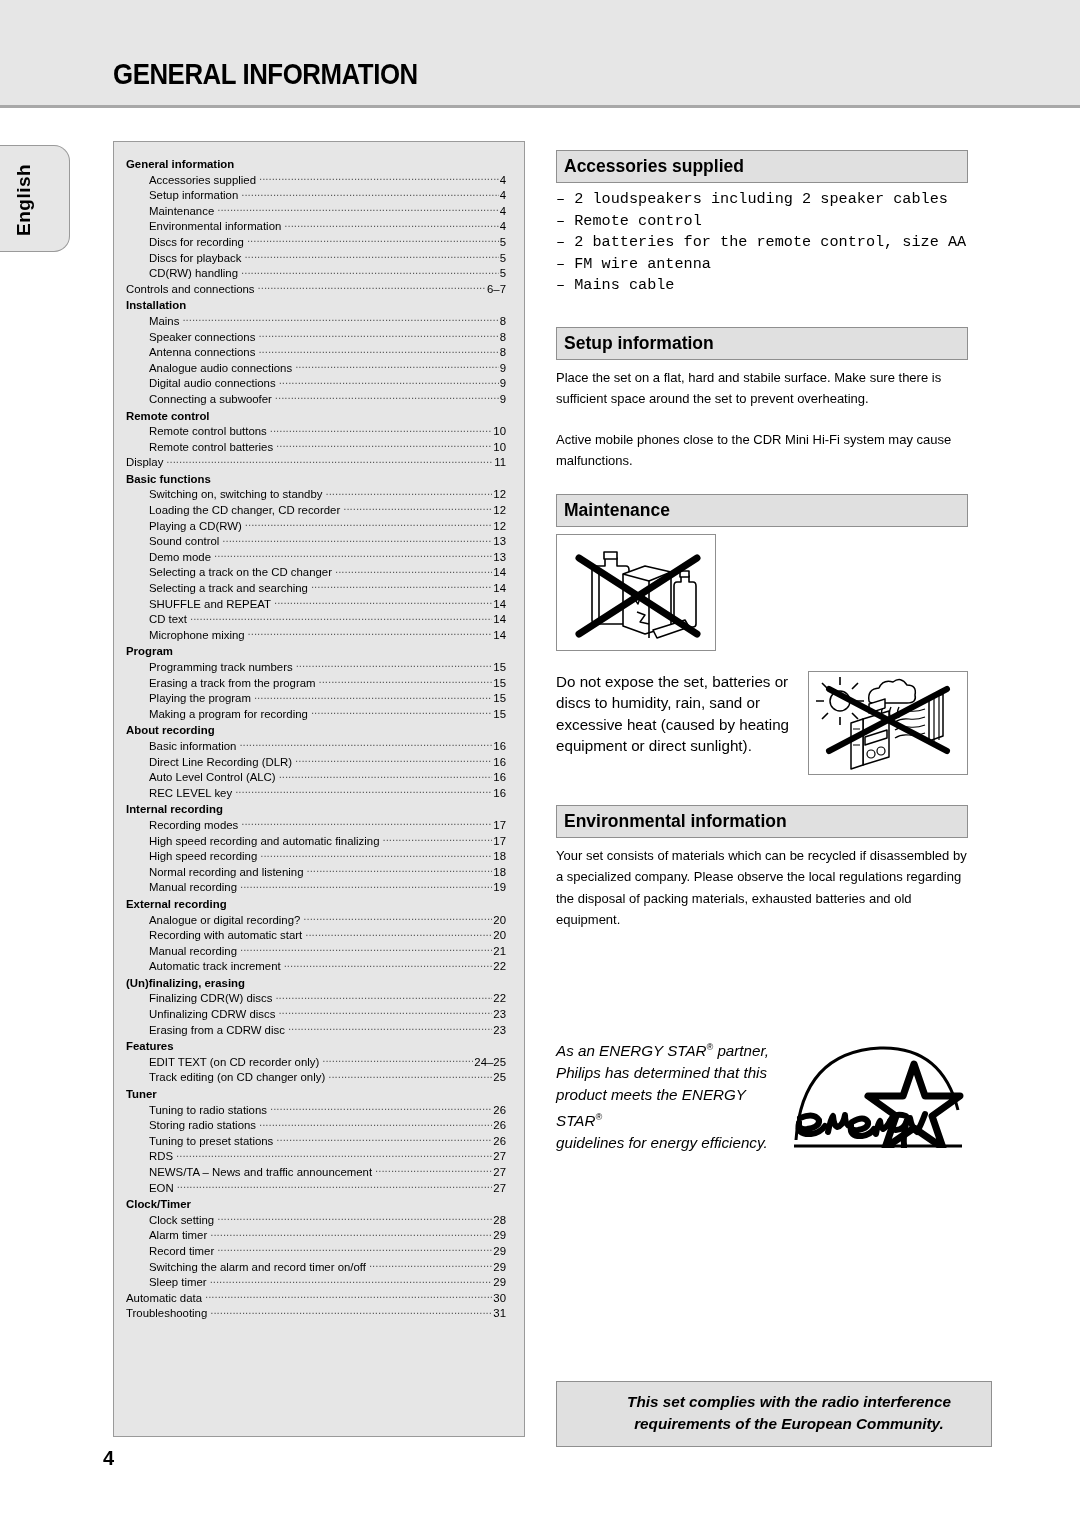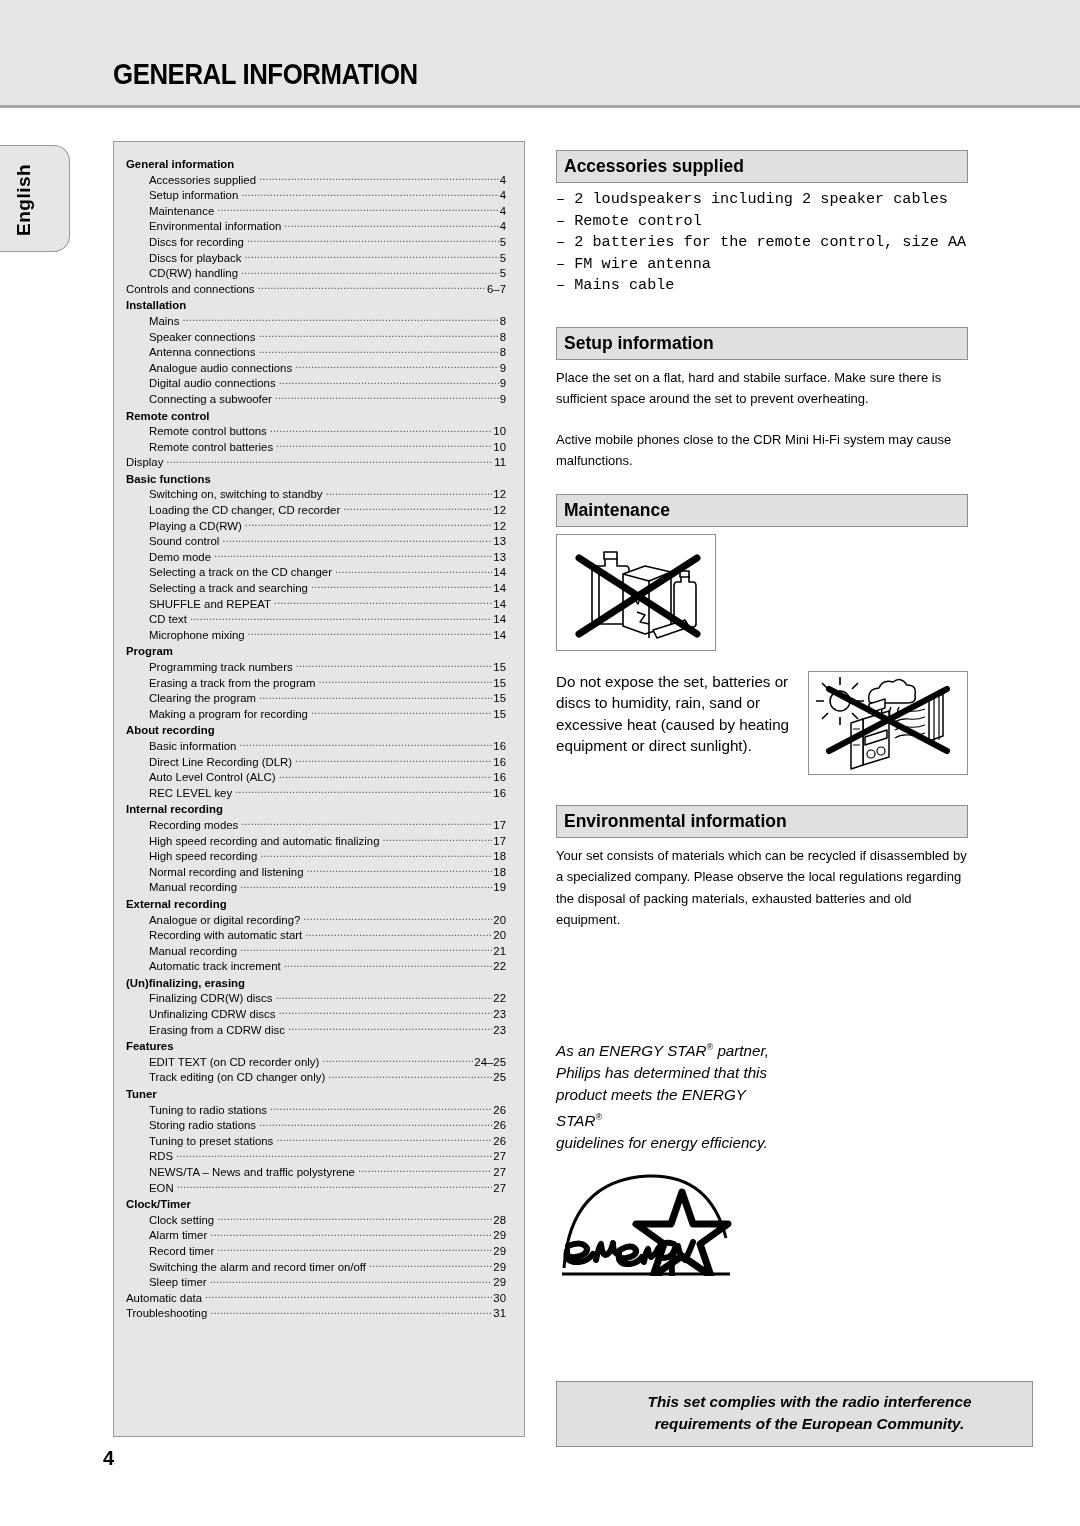--- a/index.html
+++ b/index.html
@@ -122,21 +122,21 @@
   .maint-text { width:247px; font-size:15.2px; line-height:21.5px; }
   .figure-box {
     border:1px solid #8f8f8f; background:#fff;
     display:flex; align-items:center; justify-content:center;
     flex:0 0 auto;
   }
   #fig-cleaning { width:160px; height:117px; }
   #fig-humidity { width:160px; height:104px; }
 
   
-  #energy-block { display:flex; align-items:flex-start; gap:10px; margin-top:0;flex-direction:column; }
+  #energy-block { display:flex; align-items:flex-start; gap:10px; margin-top:0; }
   #energy-text {
     width:238px;
     font-size:15.2px; line-height:22px;
     font-style:italic;
   }
   #energy-logo { flex:0 0 auto; width:180px; height:112px; }
 
   #compliance-box {
     border:1px solid #8f8f8f;
     background:#e0e0e0;
@@ -303,21 +303,21 @@
       <span class="toc-label">Programming track numbers</span>
       <span class="toc-leader"></span>
       <span class="toc-page">15</span>
     </div>
     <div class="toc-row sub">
       <span class="toc-label">Erasing a track from the program</span>
       <span class="toc-leader"></span>
       <span class="toc-page">15</span>
     </div>
     <div class="toc-row sub">
-      <span class="toc-label">Clearing the program</span>
+      <span class="toc-label">Playing the program</span>
       <span class="toc-leader"></span>
       <span class="toc-page">15</span>
     </div>
     <div class="toc-row sub">
       <span class="toc-label">Making a program for recording</span>
       <span class="toc-leader"></span>
       <span class="toc-page">15</span>
     </div>
     <div class="toc-group-title">About recording</div>
     <div class="toc-row sub">
@@ -429,21 +429,21 @@
       <span class="toc-label">Tuning to preset stations</span>
       <span class="toc-leader"></span>
       <span class="toc-page">26</span>
     </div>
     <div class="toc-row sub">
       <span class="toc-label">RDS</span>
       <span class="toc-leader"></span>
       <span class="toc-page">27</span>
     </div>
     <div class="toc-row sub">
-      <span class="toc-label">NEWS/TA – News and traffic polystyrene</span>
+      <span class="toc-label">NEWS/TA – News and traffic announcement</span>
       <span class="toc-leader"></span>
       <span class="toc-page">27</span>
     </div>
     <div class="toc-row sub">
       <span class="toc-label">EON</span>
       <span class="toc-leader"></span>
       <span class="toc-page">27</span>
     </div>
     <div class="toc-group-title">Clock/Timer</div>
     <div class="toc-row sub">
@@ -620,18 +620,18 @@
 
           <path d="M122 82 q2 11 7 14 q4 -7 8 -18"></path>
         </g>
 
         <line x1="6" y1="110" x2="174" y2="110" stroke="#000" stroke-width="3"></line>
       </svg>
     </div>
   </div>
 </div>
 
-<div id="compliance-box" style="position:absolute; left:556px; top:1381px; width:477px;padding-left:40px;">
+<div id="compliance-box" style="position:absolute; left:556px; top:1381px; width:436px;padding-left:40px;">
   <div>This set complies with the radio interference</div>
   <div>requirements of the European Community.</div>
 </div>
 
 <div id="page-number">4</div>
 
 </body></html>

